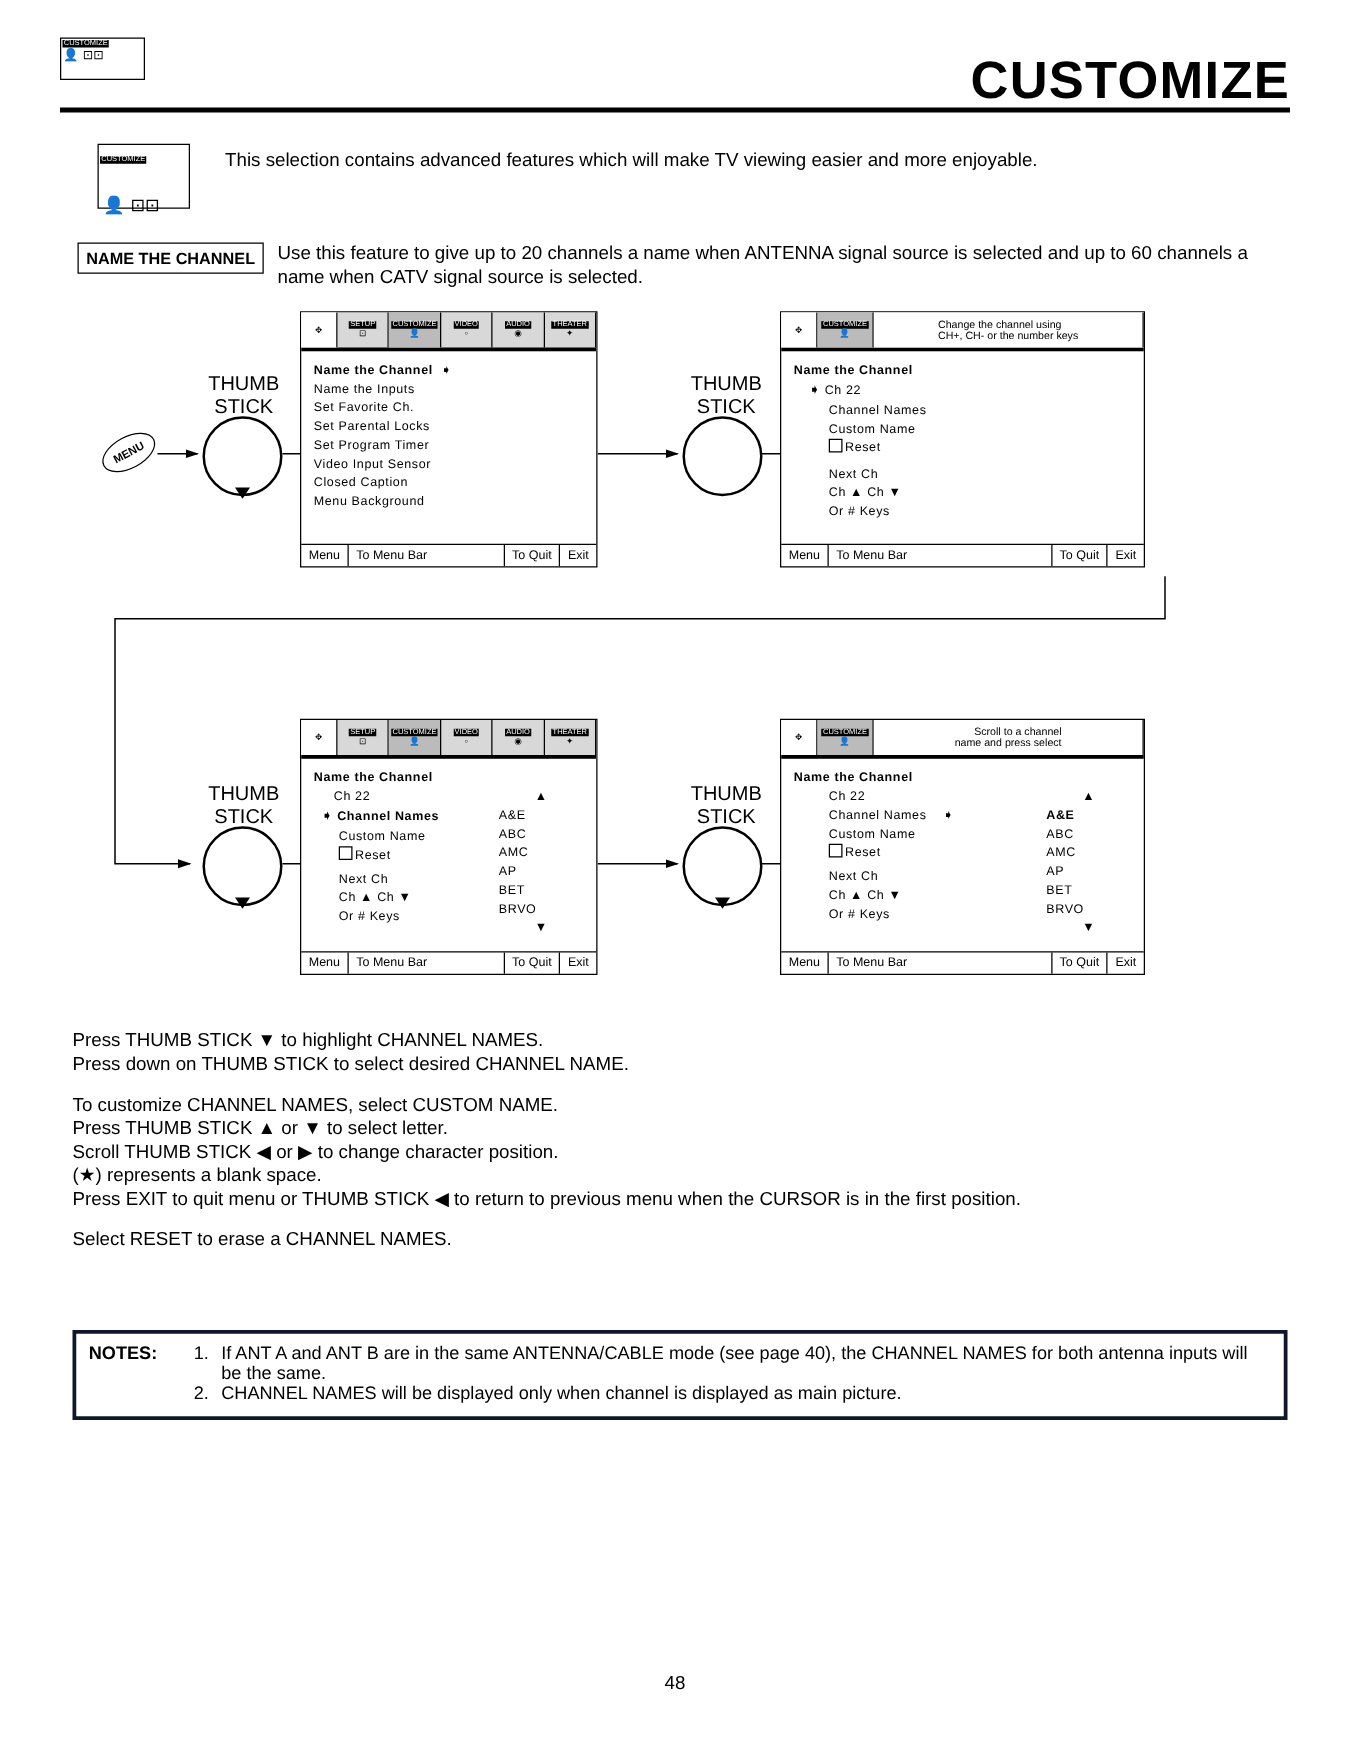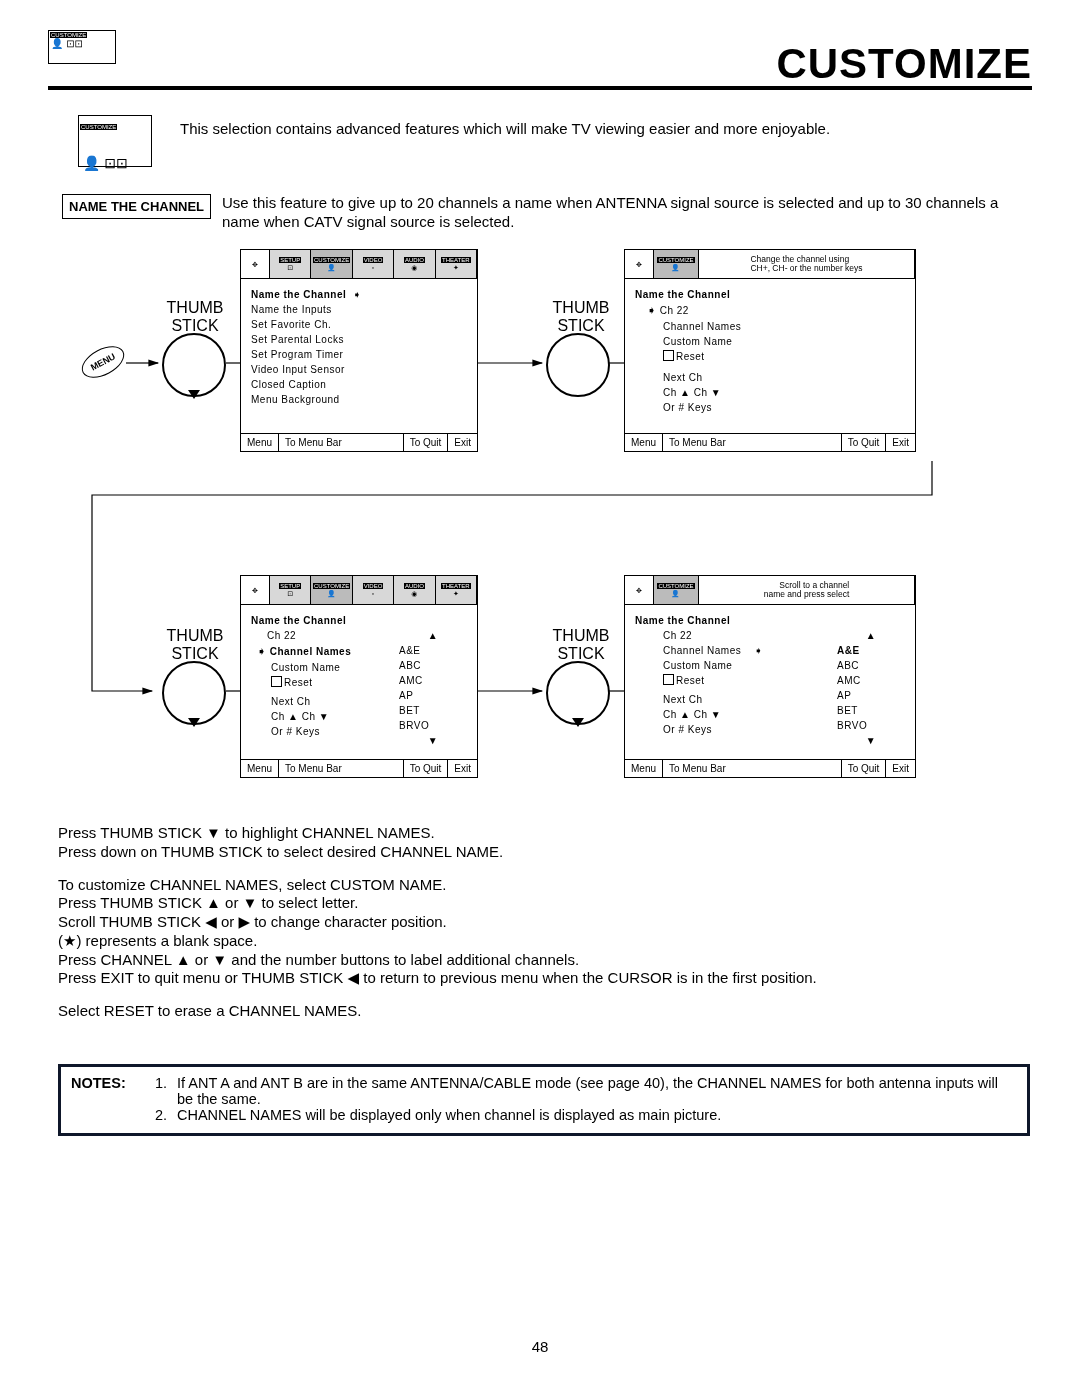--- a/index.html
+++ b/index.html
@@ -76,21 +76,21 @@
   .diagram-area {
     position:absolute;
     left:62px; top:245px; width:956px; height:560px;
   }
   .osd {
     position:absolute;
     border:1.5px solid #000;
     background:#fff;
     font-size:10px;
   }
-  .osd .tabs { display:flex; border-bottom:1px solid #000000; background:#d8d8d8; height:28px; align-items:stretch;}
+  .osd .tabs { display:flex; border-bottom:3px solid #000000; background:#d8d8d8; height:28px; align-items:stretch;}
   .osd .tabs .tab { border-right:1px solid #000; font-size:7px; text-align:center; flex:1; display:flex;flex-direction:column;align-items:center;justify-content:center;line-height:1;}
   .osd .tabs .tab.lead { flex:0 0 28px; background:#fff;}
   .osd .tabs .tab.sel { background:#bbb;}
   .osd .tabs .tab .t {background:#000;color:#fff;font-size:6px;padding:0 1px;margin-bottom:1px;}
   .osd .body { padding:8px 10px 6px 10px; min-height:140px; letter-spacing:0.5px; line-height:1.5;}
   .osd .footer { border-top:1px solid #000; display:flex; font-size:10px;}
   .osd .footer div {border-right:1px solid #000; padding:3px 6px;}
   .osd .footer div:last-child{border-right:none;}
   .osd .body b {font-weight:bold;}
   .thumb-label {
@@ -162,21 +162,21 @@
   <div class="intro-icon">
     <span class="small-icon-box" style="position:static;display:inline-block;border:none;">
       <span class="bar">CUSTOMIZE</span>
     </span>
     <div style="font-size:14px;padding-left:4px;">👤 ⊡⊡</div>
   </div>
 
   <div class="intro">This selection contains advanced features which will make TV viewing easier and more enjoyable.</div>
 
   <div class="section-label">NAME THE CHANNEL</div>
-  <div class="section-text">Use this feature to give up to 20 channels a name when ANTENNA signal source is selected and up to 30 channels a name when CATV signal source is selected.</div>
+  <div class="section-text">Use this feature to give up to 20 channels a name when ANTENNA signal source is selected and up to 60 channels a name when CATV signal source is selected.</div>
 
   <div class="diagram-area">
 
     <svg class="connector" width="956" height="560">
       <defs>
         <marker id="ah" markerWidth="10" markerHeight="10" refX="8" refY="3" orient="auto">
           <path d="M0,0 L0,6 L9,3 z" fill="#000"></path>
         </marker>
       </defs>
 
@@ -369,21 +369,20 @@
   </div>
 
   <div class="instructions">
     <p>Press THUMB STICK  ▼ to highlight CHANNEL NAMES.</p>
     <p>Press down on THUMB STICK to select desired CHANNEL NAME.</p>
     <div class="gap"></div>
     <p>To customize CHANNEL NAMES, select CUSTOM NAME.</p>
     <p>Press THUMB STICK ▲ or ▼ to select letter.</p>
     <p>Scroll THUMB STICK ◀ or ▶ to change character position.</p>
     <p>(★) represents a blank space.</p>
-    <p>Press CHANNEL ▲ or ▼  and the number buttons to label additional channels.</p>
     <p>Press EXIT to quit menu or THUMB STICK ◀ to return to previous menu when the CURSOR is in the first position.</p>
     <div class="gap"></div>
     <p>Select RESET to erase a CHANNEL NAMES.</p>
   </div>
 
   <div class="notes-box">
     <div class="nl">
       <div class="label">NOTES:</div>
       <div class="num">1.</div>
       <div style="flex:1;">If ANT A and ANT B are in the same ANTENNA/CABLE mode (see page 40), the CHANNEL NAMES for both antenna inputs will be the same.</div>

